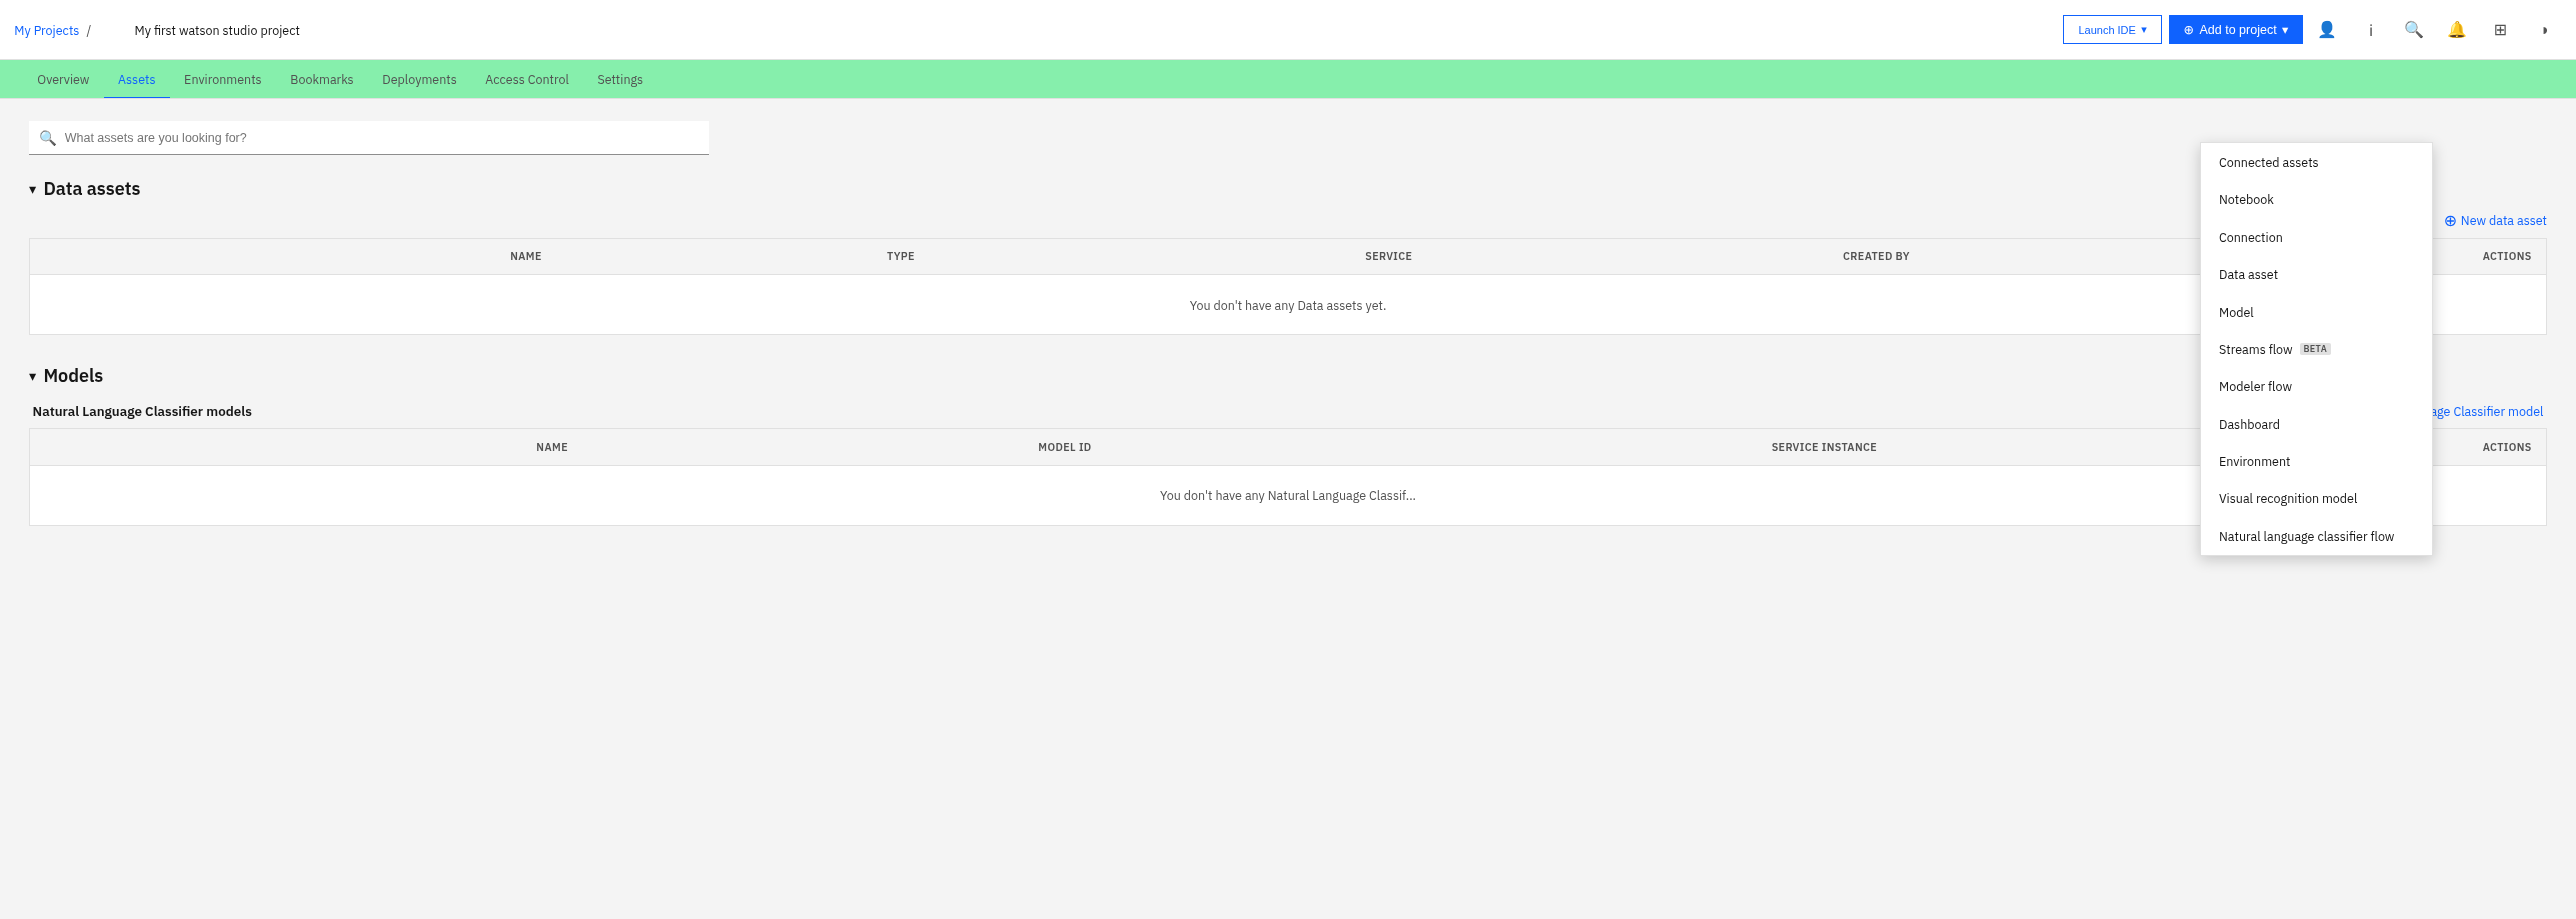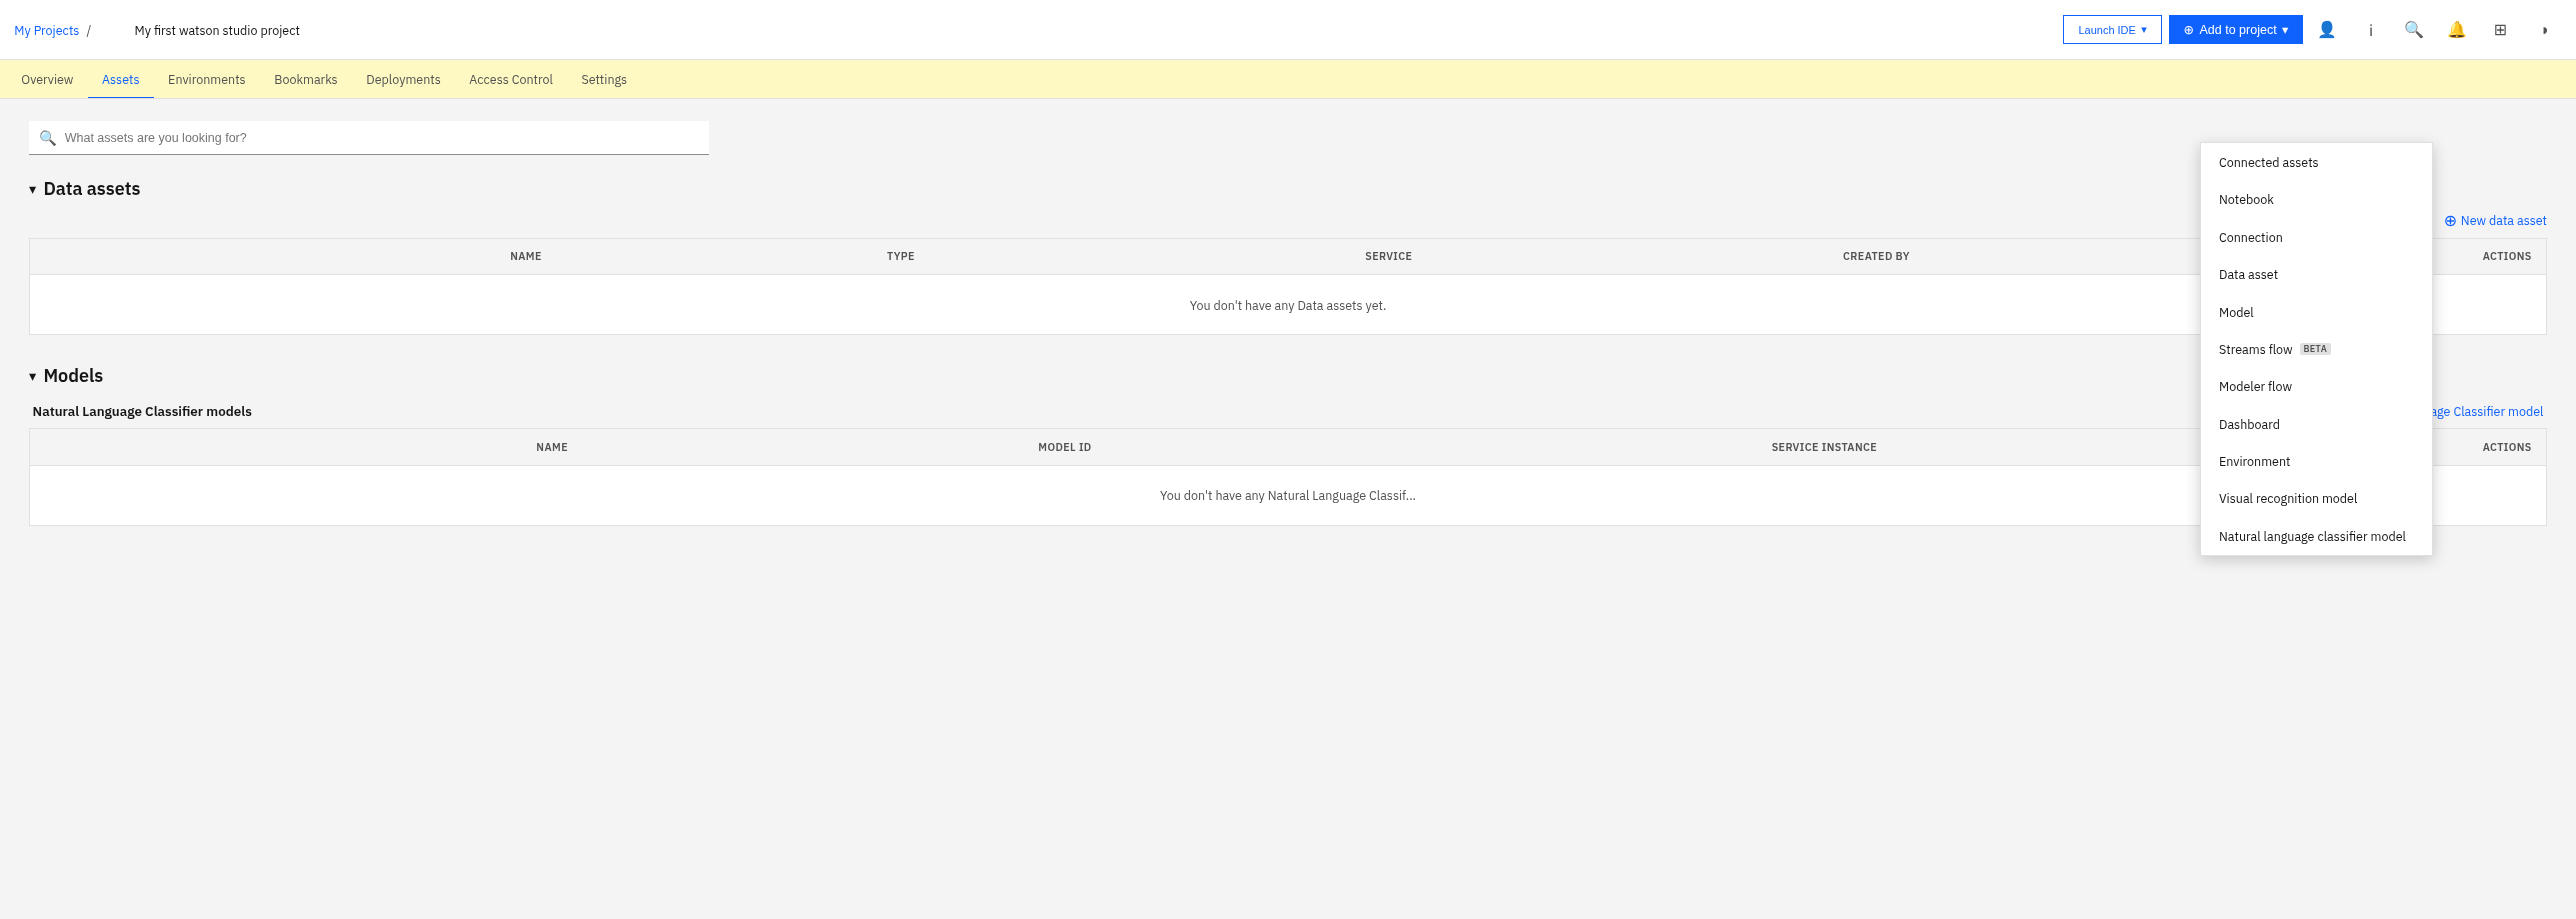--- a/index.html
+++ b/index.html
@@ -62,24 +62,24 @@
       display: flex; align-items: center; justify-content: center;
       cursor: pointer;
       color: #525252;
       border: none; background: transparent;
       font-size: 16px;
       border-radius: 50%;
     }
 
     
     .tabbar {
-      background: #fef9c3;
+      background: #86efac;
       border-bottom: 0.9px solid #e0e0e0;
       display: flex;
-      padding: 0 7px;
+      padding: 0 23px;
     }
     .tab {
       padding: 10.7px 14.3px;
       cursor: pointer;
       color: #525252;
       font-size: 12.5px;
       border-bottom: 1.8px solid transparent;
       text-decoration: none;
     }
     .tab.active {
@@ -339,18 +339,18 @@
     <div class="dropdown-item">
       <span>Dashboard</span>
     </div>
     <div class="dropdown-item">
       <span>Environment</span>
     </div>
     <div class="dropdown-item">
       <span>Visual recognition model</span>
     </div>
     <div class="dropdown-item">
-      <span>Natural language classifier model</span>
+      <span>Natural language classifier flow</span>
     </div>
   </div>
 
 </div>
 
 
 </body></html>

